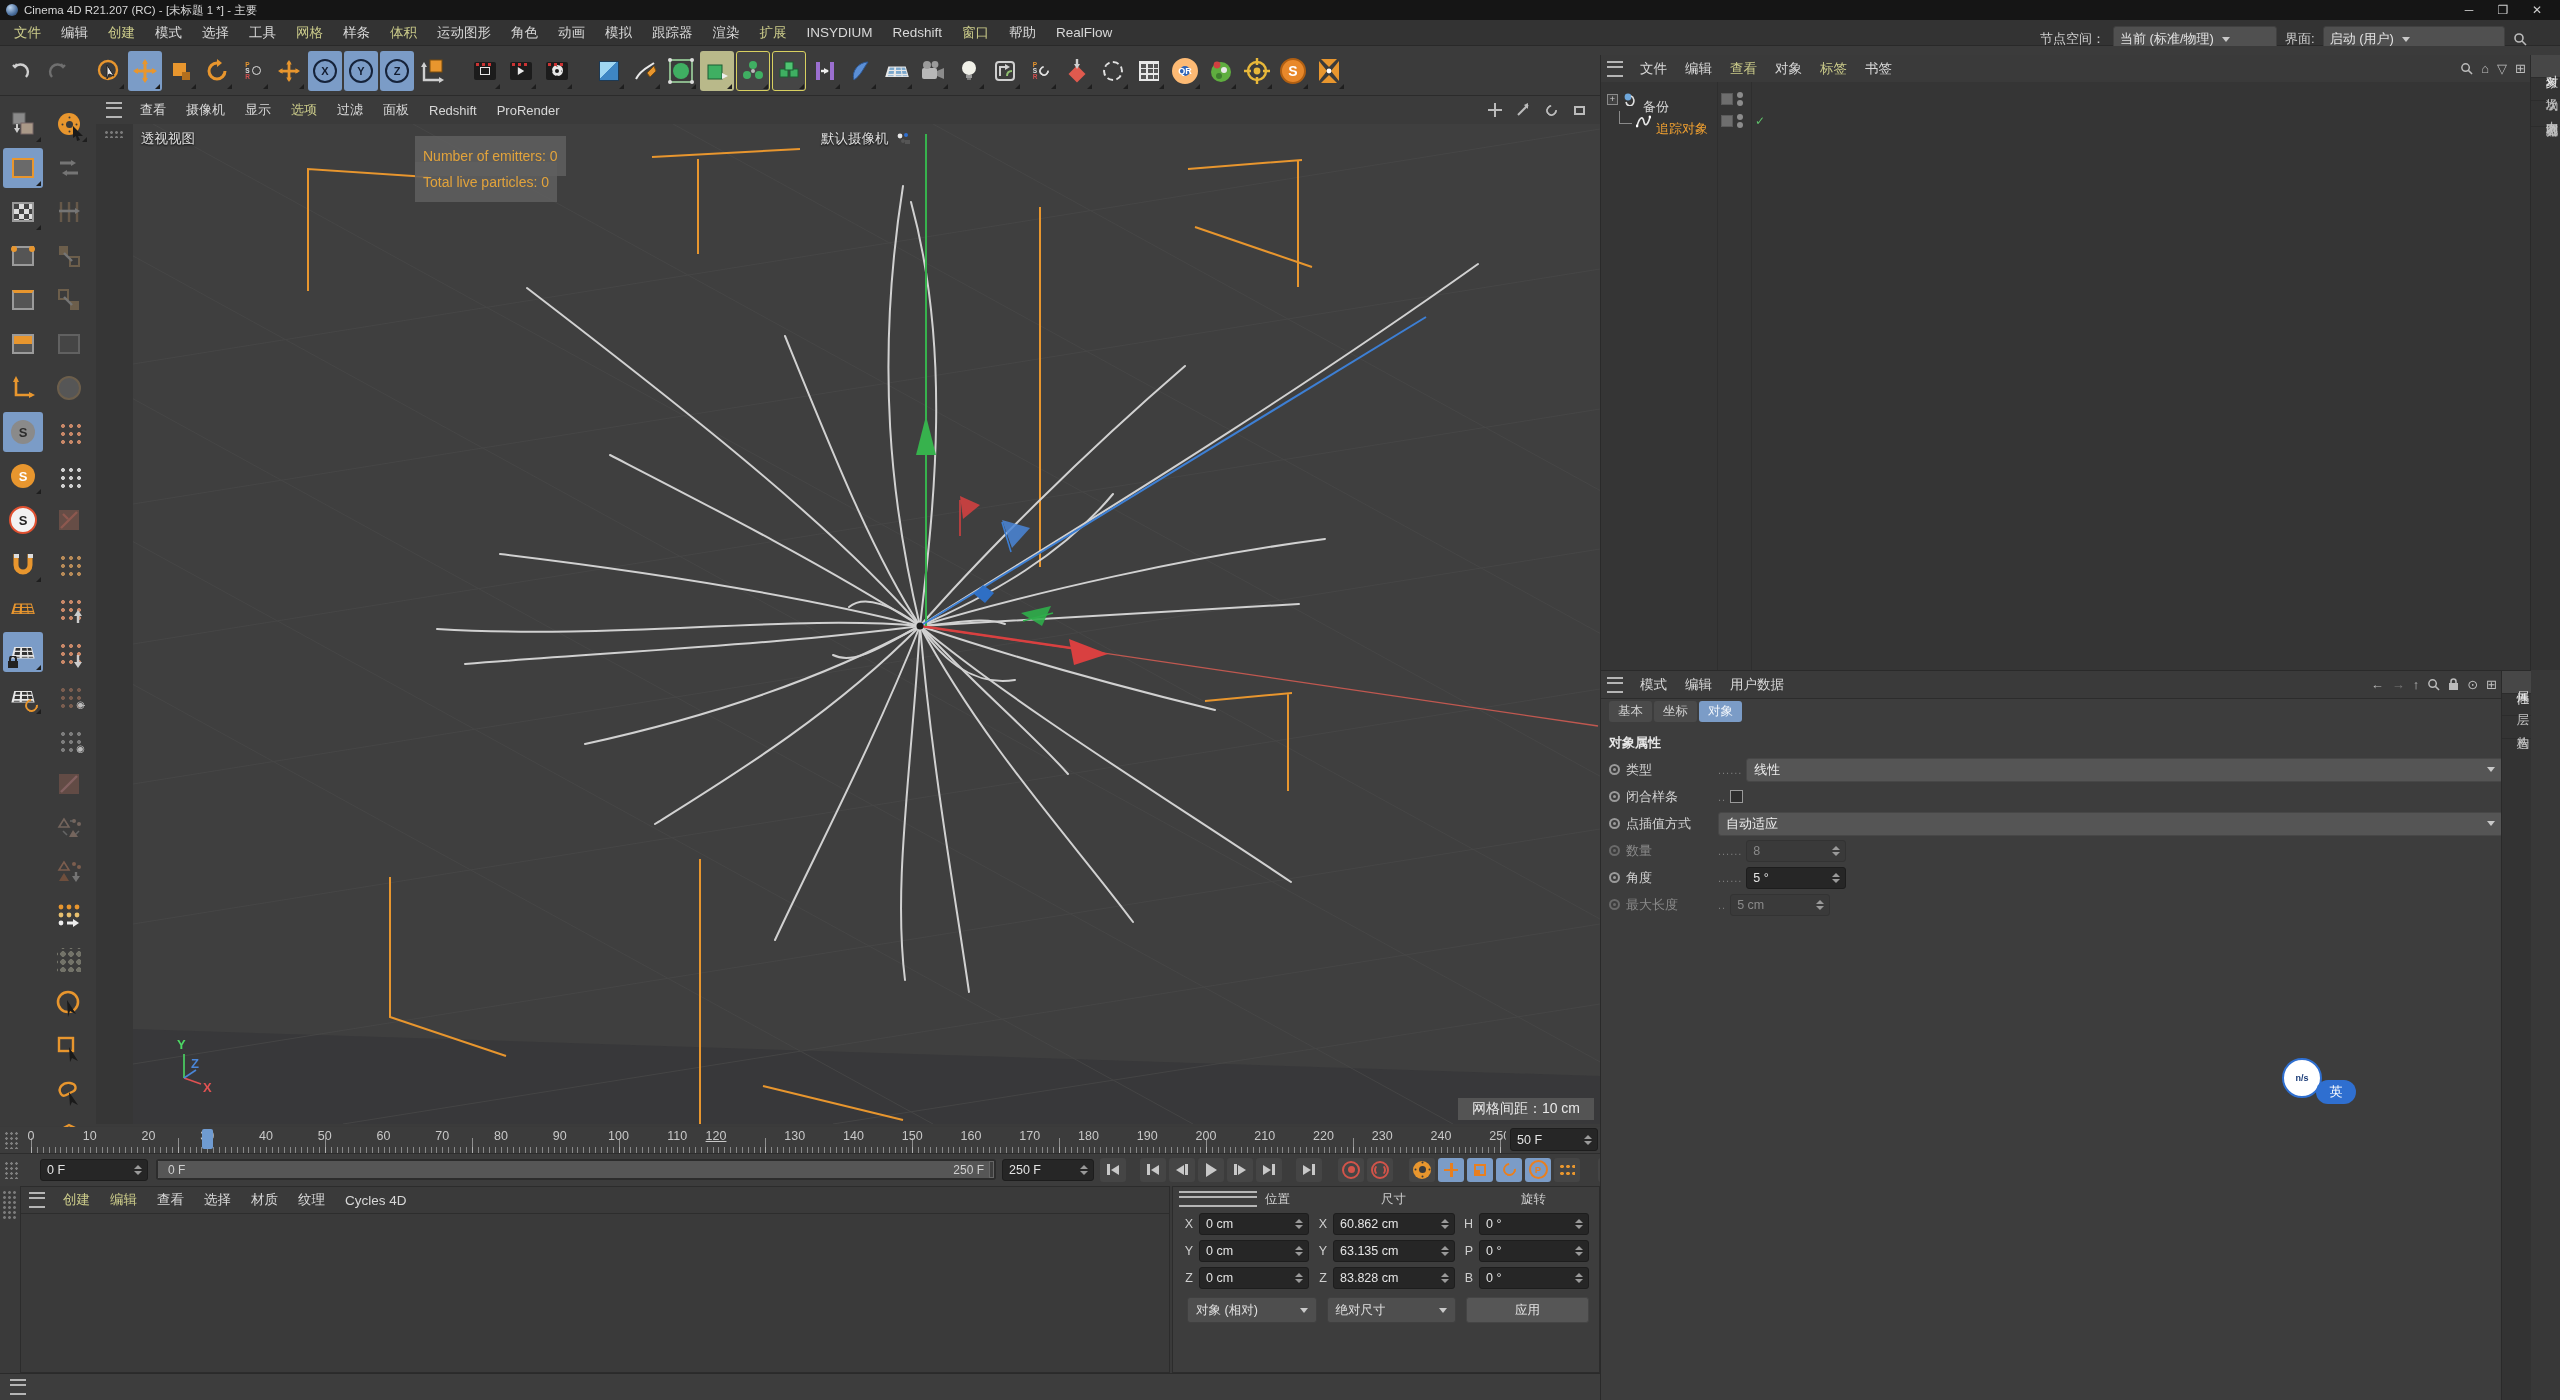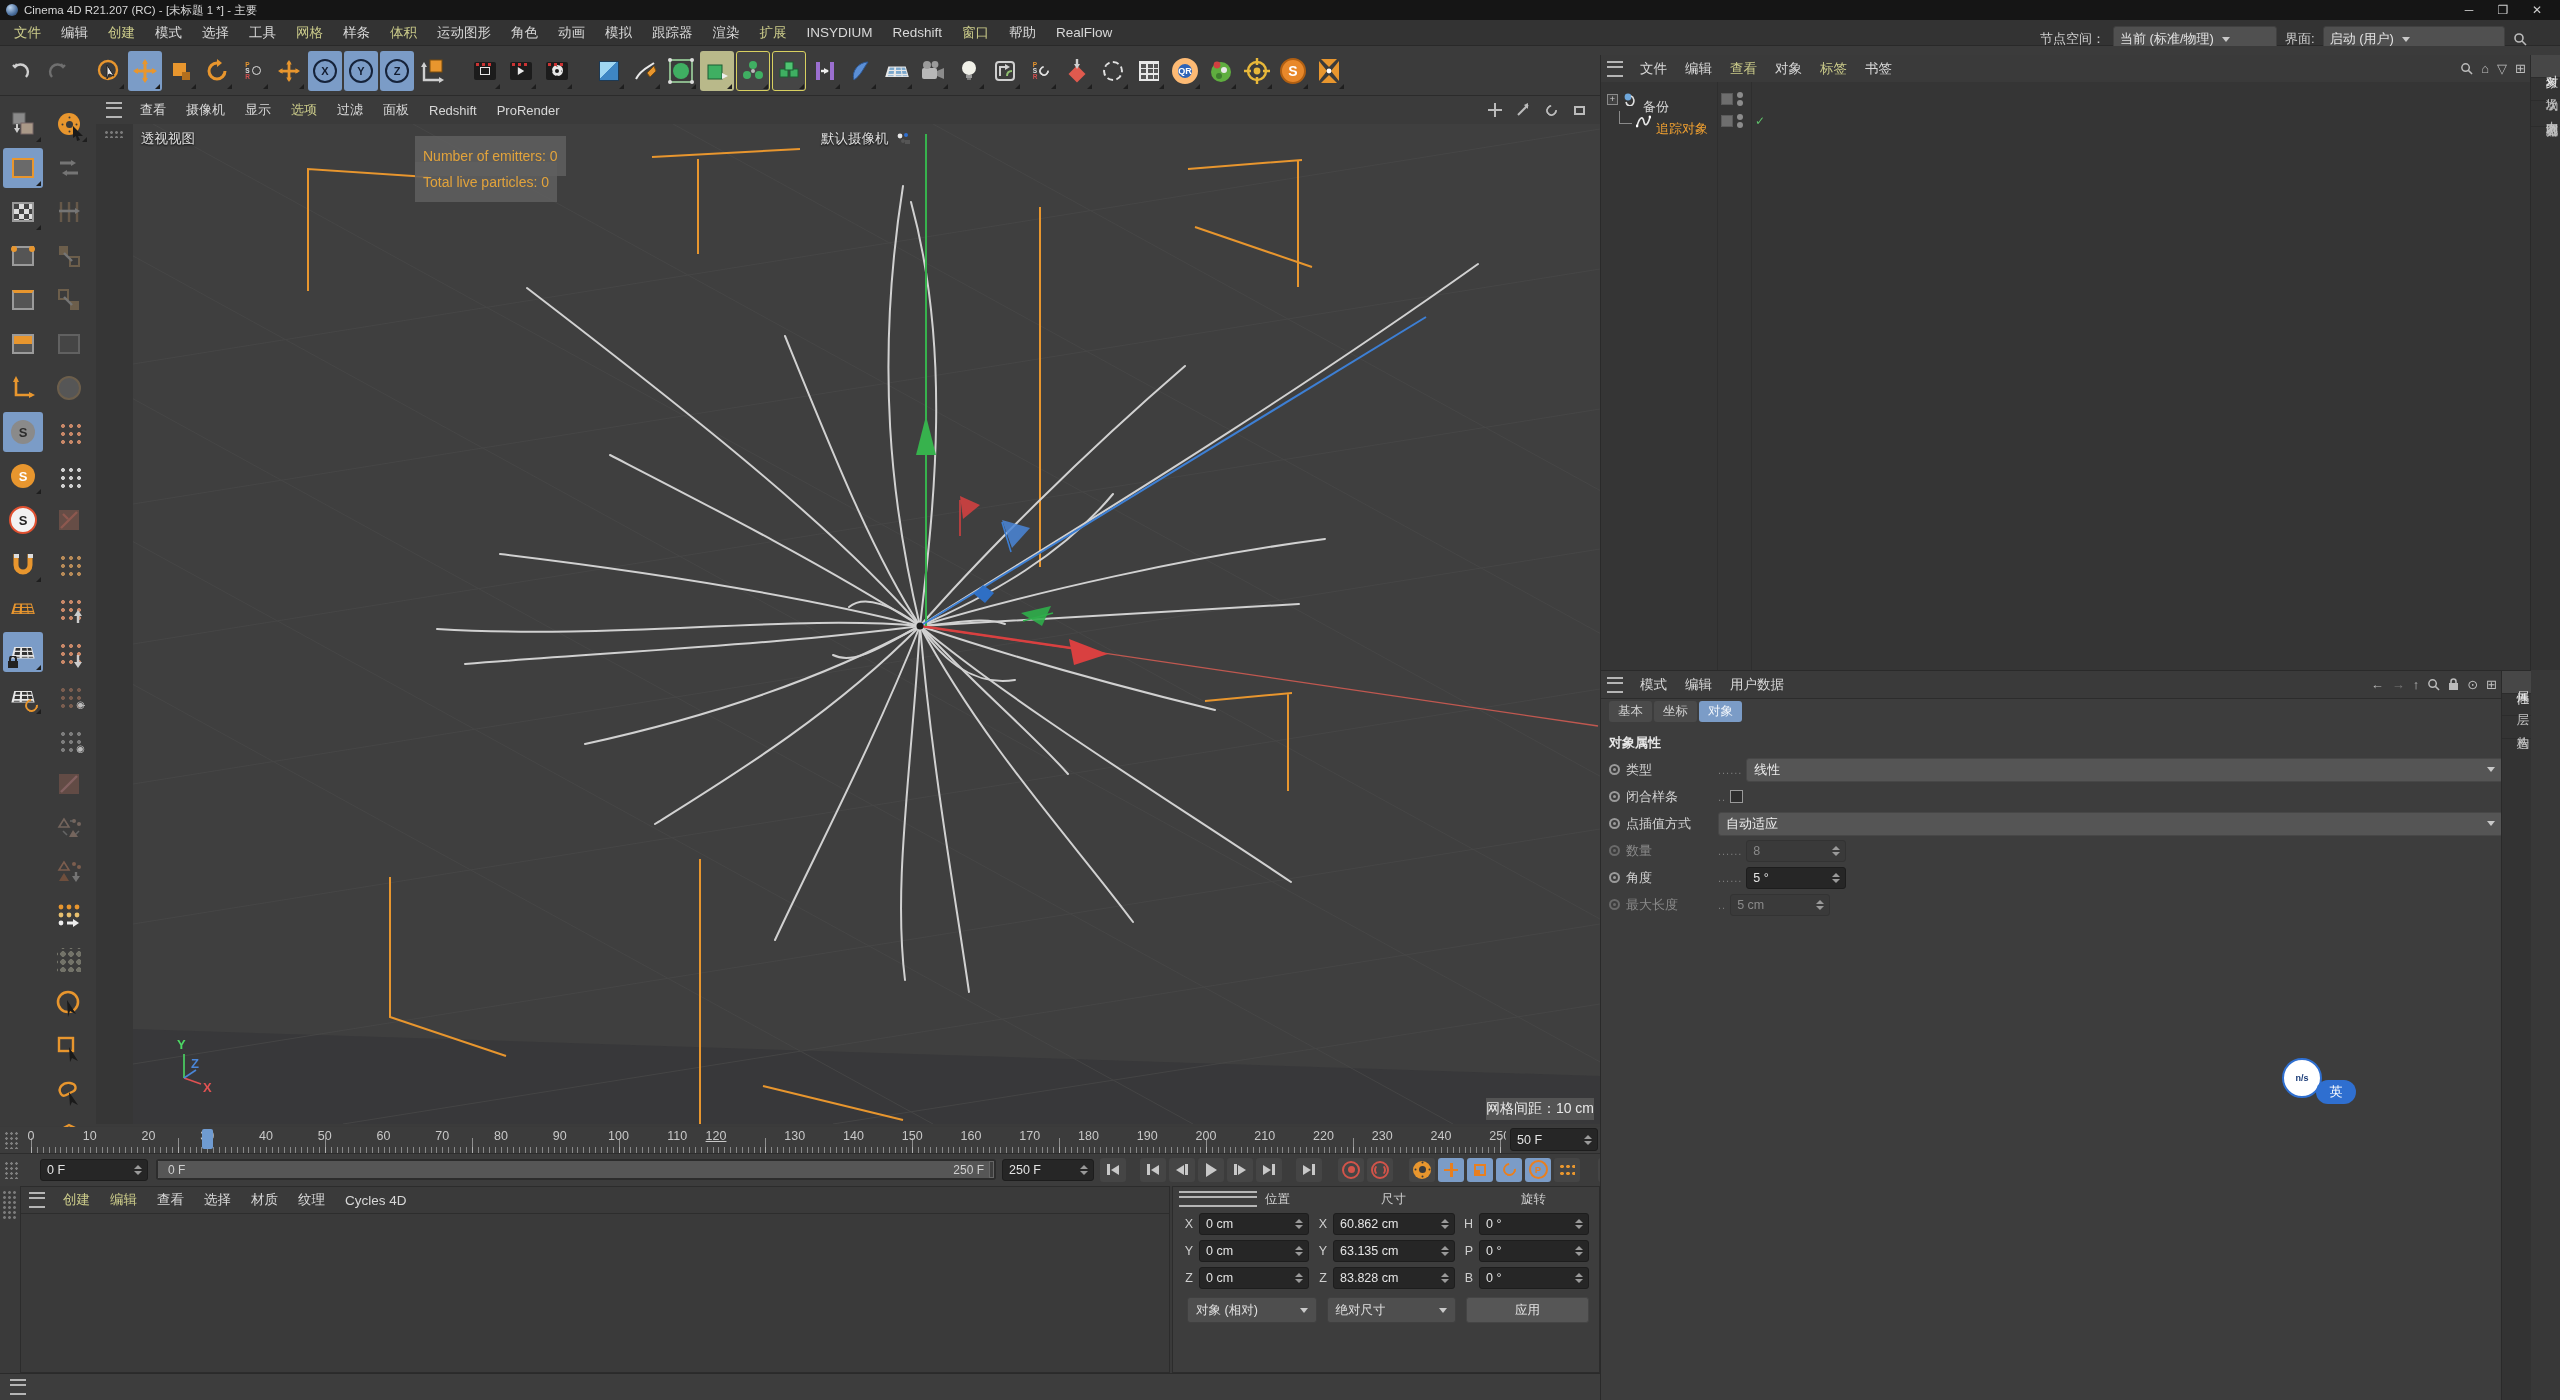--- a/index.html
+++ b/index.html
@@ -69,21 +69,21 @@
   #vp-viewctrls{margin-left:auto;display:flex;gap:6px;padding-right:10px;}
   .vc{width:22px;height:18px;display:flex;align-items:center;justify-content:center;color:#bbb;}
   #vp-rail{position:absolute;left:0;top:28px;width:37px;height:1000px;background:#363636;border-right:1px solid #2c2c2c;}
   #vp-rail::before{content:"";position:absolute;left:8px;top:6px;width:20px;height:8px;
      background-image:radial-gradient(circle,#7a7a7a 1.2px,transparent 1.6px);background-size:5px 5px;}
   #vp-canvas{position:absolute;left:37px;top:28px;width:1467px;height:1000px;background:#3f3f3f;}
   #vp-canvas svg{display:block;}
   .vp-label{position:absolute;left:8px;top:6px;color:#e0e0e0;font-size:13.5px;text-shadow:0 1px 2px #000;}
   .vp-cam{position:absolute;left:688px;top:6px;color:#e0e0e0;font-size:13.5px;display:flex;gap:6px;align-items:center;text-shadow:0 1px 2px #000;}
   .hud-box{position:absolute;background:rgba(95,95,95,.85);color:#e2a33b;font-size:14px;padding:12px 8px;}
-  .grid-spacing{position:absolute;right:6px;bottom:4px;background:rgba(88,88,88,.9);color:#e8e8e8;font-size:14px;padding:2px 0;}
+  .grid-spacing{position:absolute;right:6px;bottom:4px;background:rgba(88,88,88,.9);color:#e8e8e8;font-size:14px;padding:2px 14px;}
 
   
   #timeline{left:0;top:1127px;width:1600px;height:59px;background:#3c3c3c;}
   #ruler{position:absolute;left:0;top:0;width:1600px;height:26px;border-bottom:1px solid #2d2d2d;}
   .drag-dots{position:absolute;left:4px;top:4px;width:14px;height:18px;
      background-image:radial-gradient(circle,#808080 1.1px,transparent 1.5px);background-size:5px 5px;}
   #ruler-ticks{position:absolute;left:0;top:0;width:1506px;height:26px;overflow:hidden;}
   .tick-label{position:absolute;top:2px;transform:translateX(-50%);font-size:12.5px;color:#c8c8c8;}
   #ruler-minor{position:absolute;left:31px;bottom:0;width:1475px;height:6px;
      background:repeating-linear-gradient(to right,rgba(210,210,210,.5) 0 1px,transparent 1px 5.875px);}
@@ -424,21 +424,21 @@
           <polygon points="12,11 9,6 15,6" fill="#cfcfcf"></polygon>
         </svg>
       </div>
     <div class="tb-cell corner">
         <span class="ring" style="width:20px;height:20px;border:2px dashed #e0e0e0;"></span>
       </div>
     <div class="tb-cell corner">
         <div class="grid-ic" style="width:20px;height:20px;"></div>
       </div>
     <div class="tb-cell corner">
-        <span class="ring" style="width:26px;height:26px;background:#2d63b8;border:6px solid #fdba74;display:flex;align-items:center;justify-content:center;color:#fff;font-size:9px;font-weight:bold;">QR</span>
+        <span class="ring" style="width:26px;height:26px;background:#2d63b8;border:8px solid #fdba74;display:flex;align-items:center;justify-content:center;color:#fff;font-size:9px;font-weight:bold;">QR</span>
       </div>
     <div class="tb-cell corner">
         <svg class="svgic" width="26" height="26" viewBox="0 0 26 26">
           <circle cx="13" cy="14" r="10" fill="#5fae3f"></circle>
           <circle cx="9" cy="7" r="3.4" fill="#d04040"></circle>
           <circle cx="16" cy="12" r="3" fill="#e8e8e8"></circle>
           <circle cx="11" cy="18" r="3" fill="#3f7f2f"></circle>
         </svg>
       </div>
     <div class="tb-cell corner">

